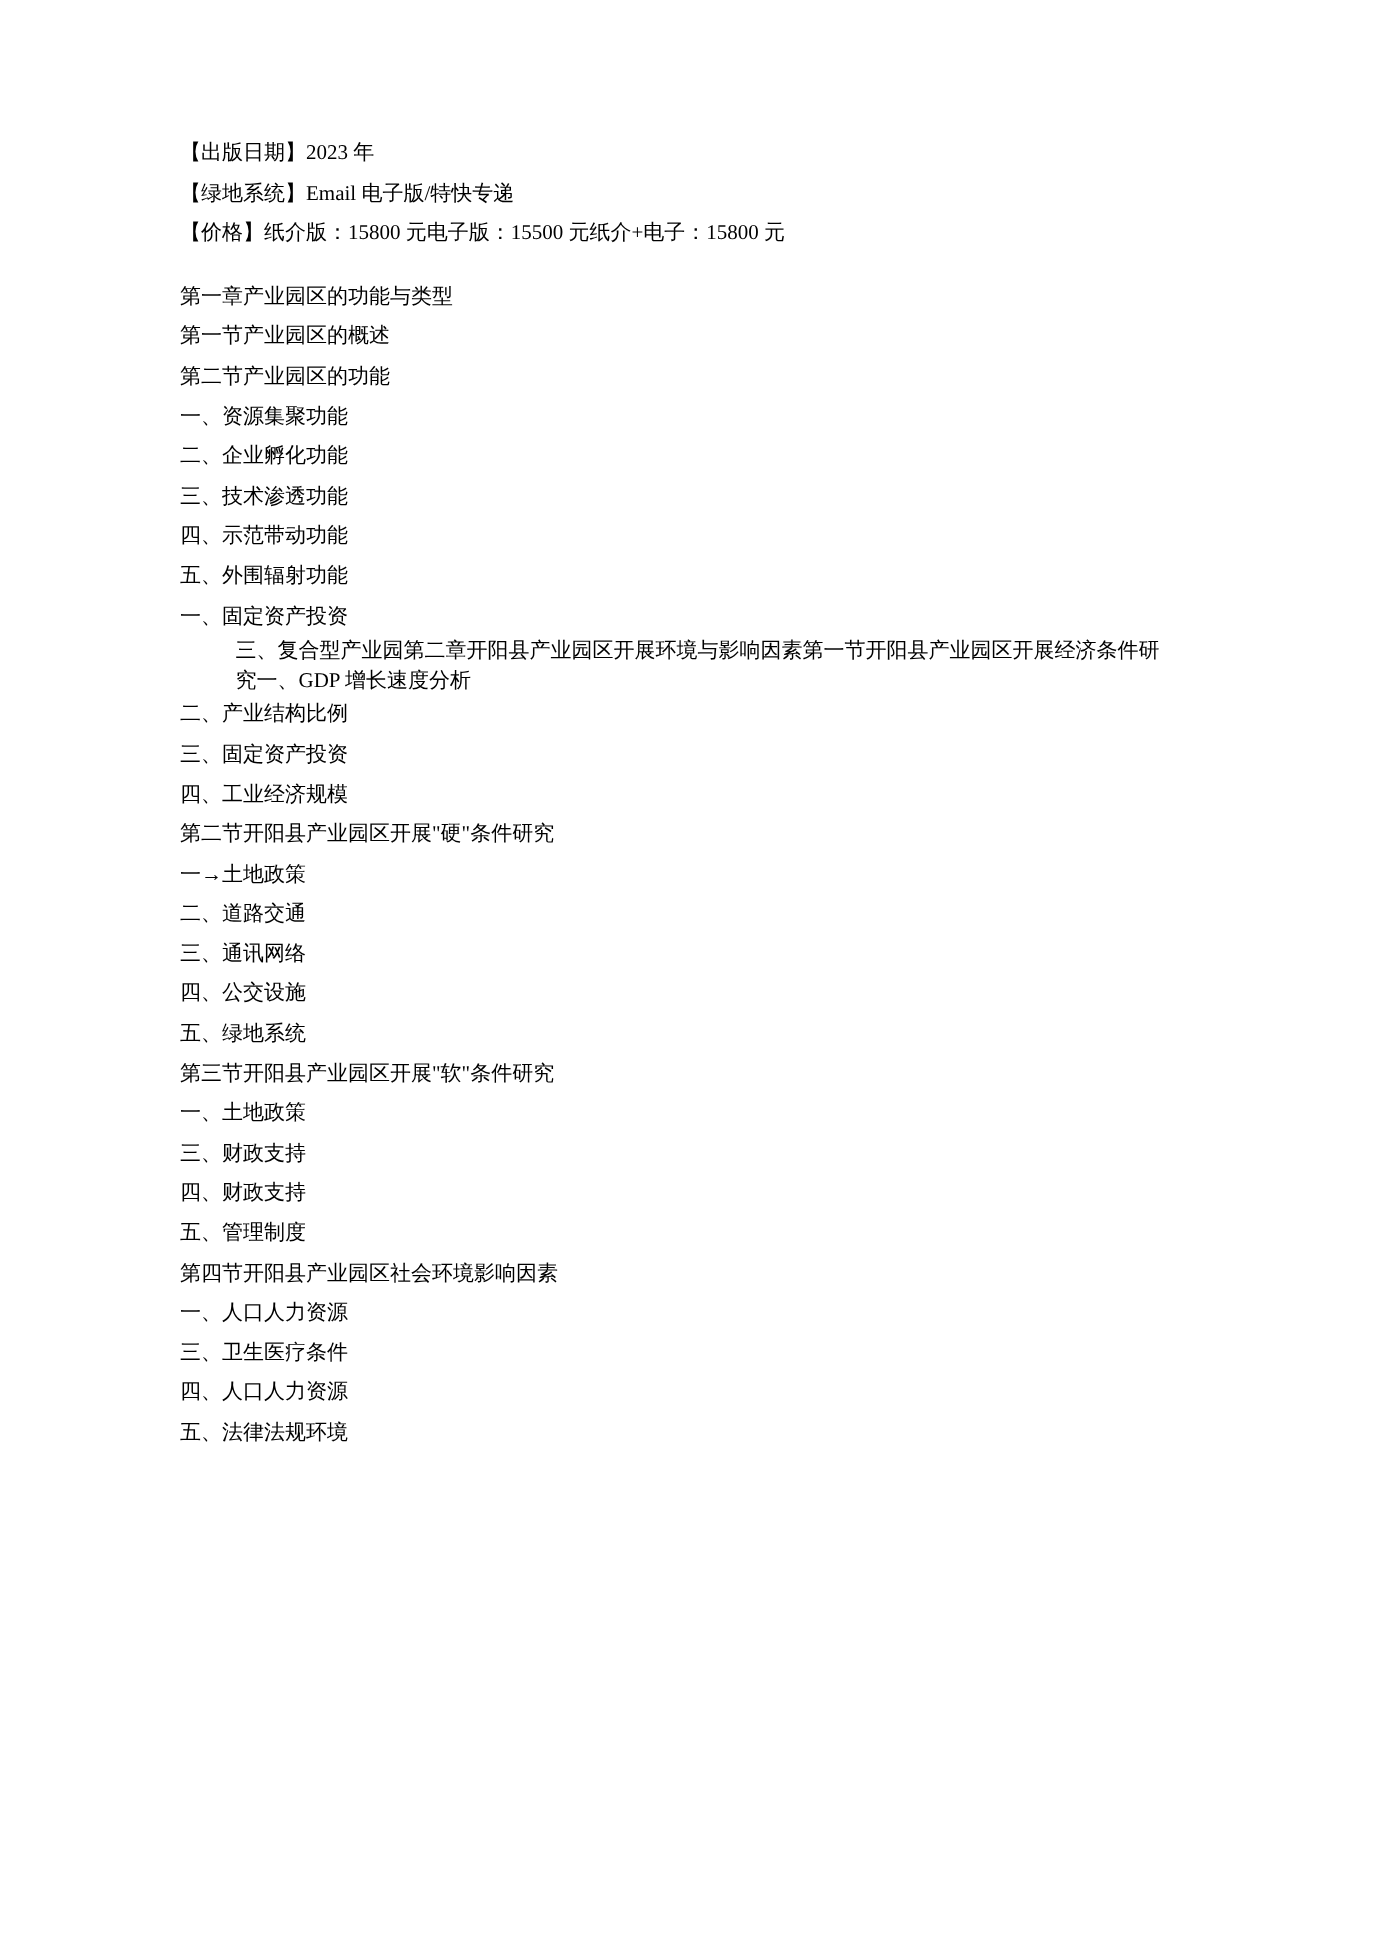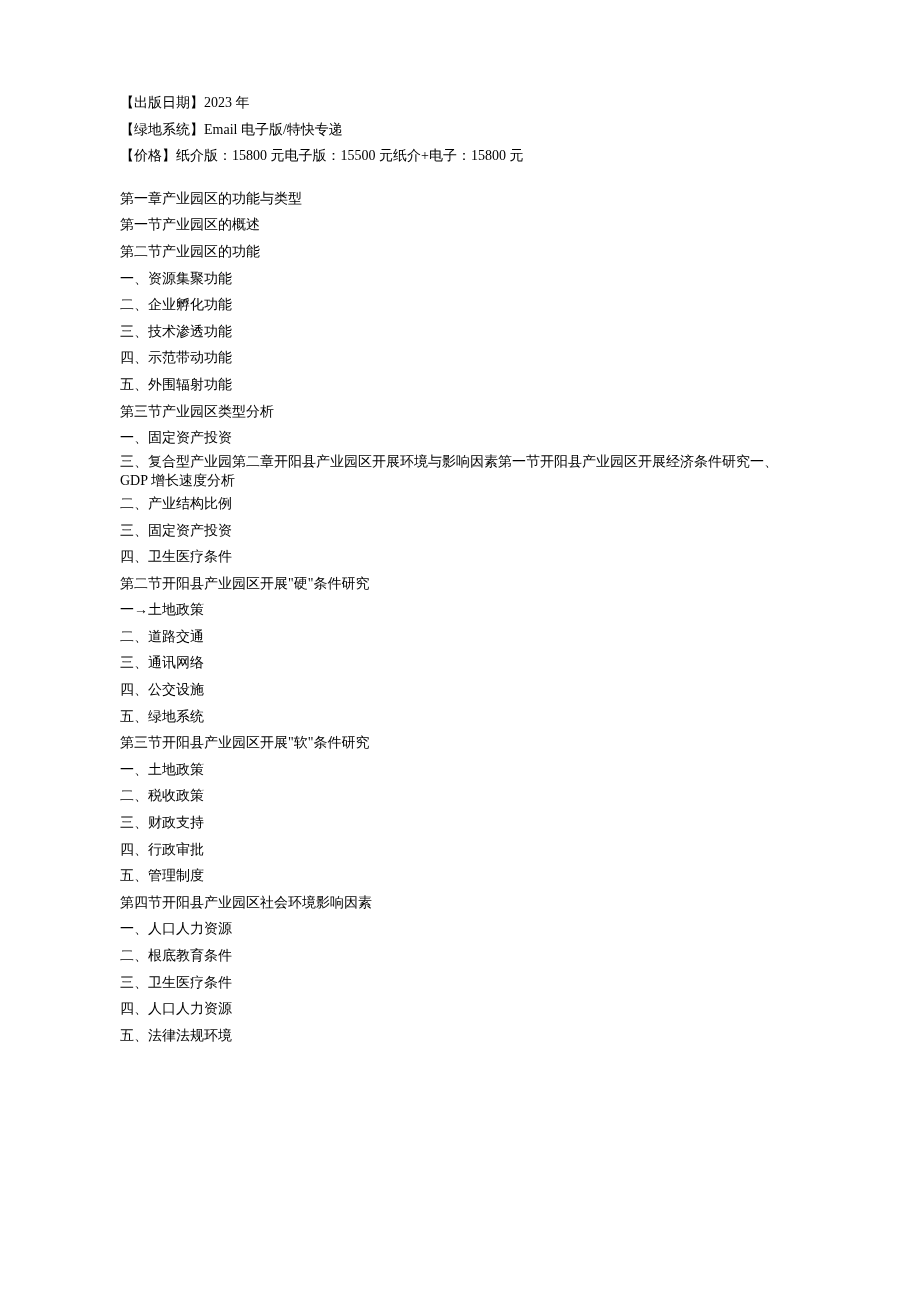--- a/index.html
+++ b/index.html
@@ -16,20 +16,21 @@
     min-height: 1301px;
     padding: 90px 120px 60px 120px;
     box-sizing: border-box;
   }
   .line {
     margin: 0;
     padding: 0;
   }
   .tight {
     line-height: 1.4;
+    margin-left: 37px;
   }
   .spacer {
     height: 16px;
   }
 </style>
 </head>
 <body>
 
 <div class="page">
 
@@ -40,38 +41,35 @@
   <div class="spacer"></div>
 
   <p class="line">第一章产业园区的功能与类型</p>
   <p class="line">第一节产业园区的概述</p>
   <p class="line">第二节产业园区的功能</p>
   <p class="line">一、资源集聚功能</p>
   <p class="line">二、企业孵化功能</p>
   <p class="line">三、技术渗透功能</p>
   <p class="line">四、示范带动功能</p>
   <p class="line">五、外围辐射功能</p>
-  <p class="line">第三节产业园区类型分析</p>
   <p class="line">一、固定资产投资</p>
   <p class="line tight">三、复合型产业园第二章开阳县产业园区开展环境与影响因素第一节开阳县产业园区开展经济条件研究一、GDP 增长速度分析</p>
   <p class="line">二、产业结构比例</p>
   <p class="line">三、固定资产投资</p>
-  <p class="line">四、卫生医疗条件</p>
+  <p class="line">四、工业经济规模</p>
   <p class="line">第二节开阳县产业园区开展"硬"条件研究</p>
   <p class="line">一→土地政策</p>
   <p class="line">二、道路交通</p>
   <p class="line">三、通讯网络</p>
   <p class="line">四、公交设施</p>
   <p class="line">五、绿地系统</p>
   <p class="line">第三节开阳县产业园区开展"软"条件研究</p>
   <p class="line">一、土地政策</p>
-  <p class="line">二、税收政策</p>
   <p class="line">三、财政支持</p>
-  <p class="line">四、行政审批</p>
+  <p class="line">四、财政支持</p>
   <p class="line">五、管理制度</p>
   <p class="line">第四节开阳县产业园区社会环境影响因素</p>
   <p class="line">一、人口人力资源</p>
-  <p class="line">二、根底教育条件</p>
   <p class="line">三、卫生医疗条件</p>
   <p class="line">四、人口人力资源</p>
   <p class="line">五、法律法规环境</p>
 
 </div>
 
 </body></html>

